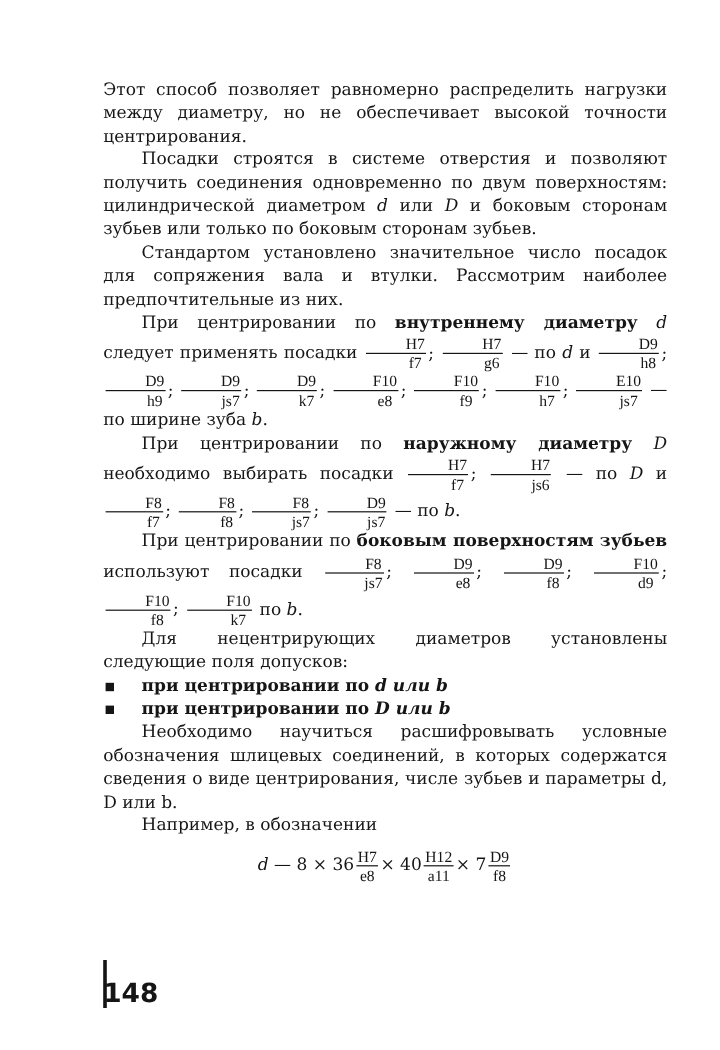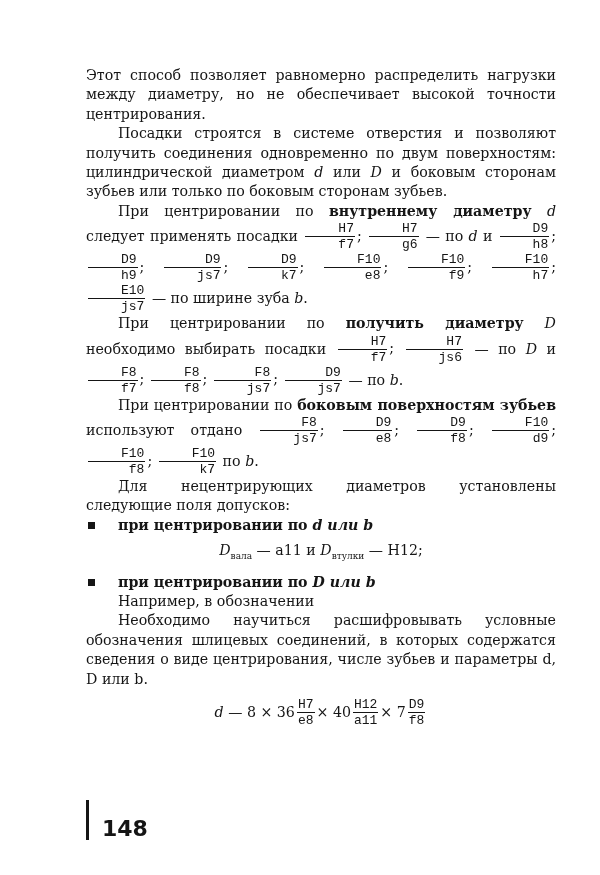--- a/index.html
+++ b/index.html
@@ -3,62 +3,62 @@
 <meta charset="utf-8">
 <style>
   html, body { margin:0; padding:0; background:#ffffff; }
   body { width:600px; height:875px; position:relative; overflow:hidden;
          font-family:"DejaVu Serif","Liberation Serif",serif; color:#151515; }
   .page { position:absolute; left:86px; top:66px; width:470px; font-size:14.2px; line-height:19.4px; }
   p { margin:0; text-align:justify; }
   p.ind { text-indent:32px; }
   .it { font-style:italic; }
   .bi { font-weight:bold; }
-  .frac { display:inline-block; vertical-align:middle; text-align:right; font-family:Liberation Mono, monospace; font-size:13px; line-height:15px; margin:0 2px; }
+  .frac { display:inline-block; vertical-align:middle; text-align:center; font-family:Liberation Serif, serif; font-size:13px; line-height:15px; margin:0 2px; }
   .frac .num { display:block; border-bottom:1px solid #151515; padding:0 1px; }
   .frac .den { display:block; padding:0 1px; }
   .fline { line-height:38px; }
   .formula { text-align:center; margin:6px 0; }
   .bullet { position:relative; padding-left:32px;font-weight:bold; }
   .bullet::before { content:""; position:absolute; left:2px; top:6px; width:7px; height:7px; background:#151515; }
   sub { font-size:9px; }
   .pgbar { position:absolute; left:86px; top:800px; width:3px; height:40px; background:#151515; }
-  .pgnum { position:absolute; left:102px; top:816px; font-family:"DejaVu Sans","Liberation Sans",sans-serif; font-weight:bold; font-size:22px; }
+  .pgnum { position:absolute; left:86px; top:816px; font-family:"DejaVu Sans","Liberation Sans",sans-serif; font-weight:bold; font-size:22px; }
 </style>
 </head>
 <body>
 
 <div class="page">
   <p>Этот способ позволяет равномерно распределить нагрузки между диаметру, но не обеспечивает высокой точности центрирования.</p>
 
   <p class="ind"><span>Посадки строятся в системе отверстия и позволяют получить соединения одновременно по двум поверхностям: цилиндрической диаметром </span><span class="it">d</span><span> или </span><span class="it">D</span><span> и боковым сторонам зубьев или только по боковым сторонам зубьев.</span></p>
 
 
+  <p class="ind">Стандартом установлено значительное число посадок для сопряжения вала и втулки. Рассмотрим наиболее предпочтительные из них.</p>
 
   <p class="ind fline" style="line-height:19.4px;"><span>При центрировании по </span><span class="bi">внутреннему диаметру</span><span class="it"> d</span><span> следует применять посадки</span>
     <span class="fracs"><span class="frac"><span class="num">H7</span><span class="den">f7</span></span>; <span class="frac"><span class="num">H7</span><span class="den">g6</span></span></span><span> — по </span><span class="it">d</span><span> и </span><span class="fracs"><span class="frac"><span class="num">D9</span><span class="den">h8</span></span>; <span class="frac"><span class="num">D9</span><span class="den">h9</span></span>; <span class="frac"><span class="num">D9</span><span class="den">js7</span></span>; <span class="frac"><span class="num">D9</span><span class="den">k7</span></span>; <span class="frac"><span class="num">F10</span><span class="den">e8</span></span>; <span class="frac"><span class="num">F10</span><span class="den">f9</span></span>; <span class="frac"><span class="num">F10</span><span class="den">h7</span></span>; <span class="frac"><span class="num">E10</span><span class="den">js7</span></span></span><span> — по ширине зуба </span><span class="it">b</span>.
   </p>
 
-  <p class="ind"><span>При центрировании по </span><span class="bi">получить диаметру</span><span class="it"> D</span><span> необходимо выбирать посадки</span>
+  <p class="ind"><span>При центрировании по </span><span class="bi">наружному диаметру</span><span class="it"> D</span><span> необходимо выбирать посадки</span>
     <span class="fracs"><span class="frac"><span class="num">H7</span><span class="den">f7</span></span>; <span class="frac"><span class="num">H7</span><span class="den">js6</span></span></span><span> — по </span><span class="it">D</span><span> и </span><span class="fracs"><span class="frac"><span class="num">F8</span><span class="den">f7</span></span>; <span class="frac"><span class="num">F8</span><span class="den">f8</span></span>; <span class="frac"><span class="num">F8</span><span class="den">js7</span></span>; <span class="frac"><span class="num">D9</span><span class="den">js7</span></span></span><span> — по </span><span class="it">b</span>.
   </p>
 
-  <p class="ind"><span>При центрировании по </span><span class="bi">боковым поверхностям зубьев</span><span> используют отдано</span>
+  <p class="ind"><span>При центрировании по </span><span class="bi">боковым поверхностям зубьев</span><span> используют посадки</span>
     <span class="fracs"><span class="frac"><span class="num">F8</span><span class="den">js7</span></span>; <span class="frac"><span class="num">D9</span><span class="den">e8</span></span>; <span class="frac"><span class="num">D9</span><span class="den">f8</span></span>; <span class="frac"><span class="num">F10</span><span class="den">d9</span></span>; <span class="frac"><span class="num">F10</span><span class="den">f8</span></span>; <span class="frac"><span class="num">F10</span><span class="den">k7</span></span></span><span> по </span><span class="it">b</span>.
   </p>
 
   <p class="ind">Для нецентрирующих диаметров установлены следующие поля допусков:</p>
 
   <p class="bullet"><span>при центрировании по </span><span class="it">d или b</span></p>
-  <p class="formula"><span class="it">D</span><sub>вала</sub> — a11 и <span class="it">D</span><sub>втулки</sub> — H12;</p>
 
   <p class="bullet"><span>при центрировании по </span><span class="it">D или b</span></p>
 
+  <p class="ind">Необходимо научиться расшифровывать условные обозначения шлицевых соединений, в которых содержатся сведения о виде центрирования, числе зубьев и параметры d, D или b.</p>
   <p class="ind">Например, в обозначении</p>
-  <p class="ind">Необходимо научиться расшифровывать условные обозначения шлицевых соединений, в которых содержатся сведения о виде центрирования, числе зубьев и параметры d, D или b.</p>
 
   <p class="formula" style="margin:8px 0;">
     <span class="it">d</span> — 8 × 36<span class="frac"><span class="num">H7</span><span class="den">e8</span></span><span>× 40</span><span class="frac"><span class="num">H12</span><span class="den">a11</span></span><span>× 7</span><span class="frac"><span class="num">D9</span><span class="den">f8</span></span>
   </p>
 
 </div>
 
 <div class="pgbar"></div>
 <div class="pgnum">148</div>
 

